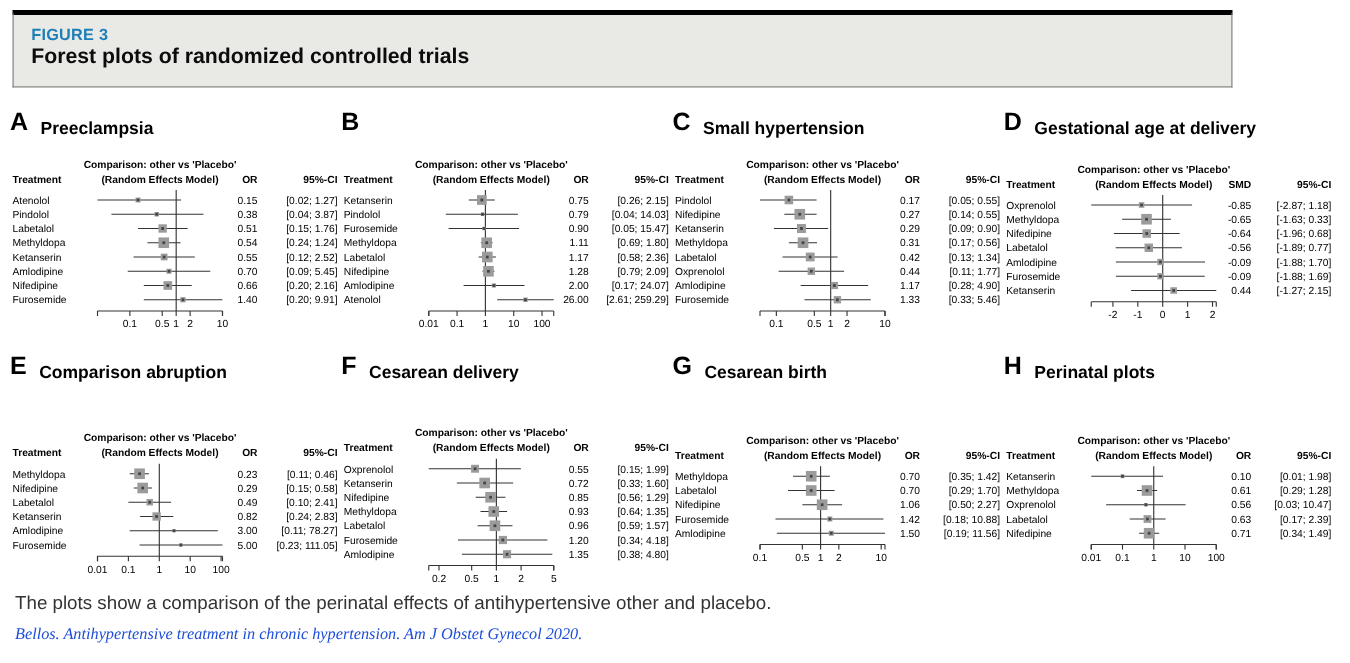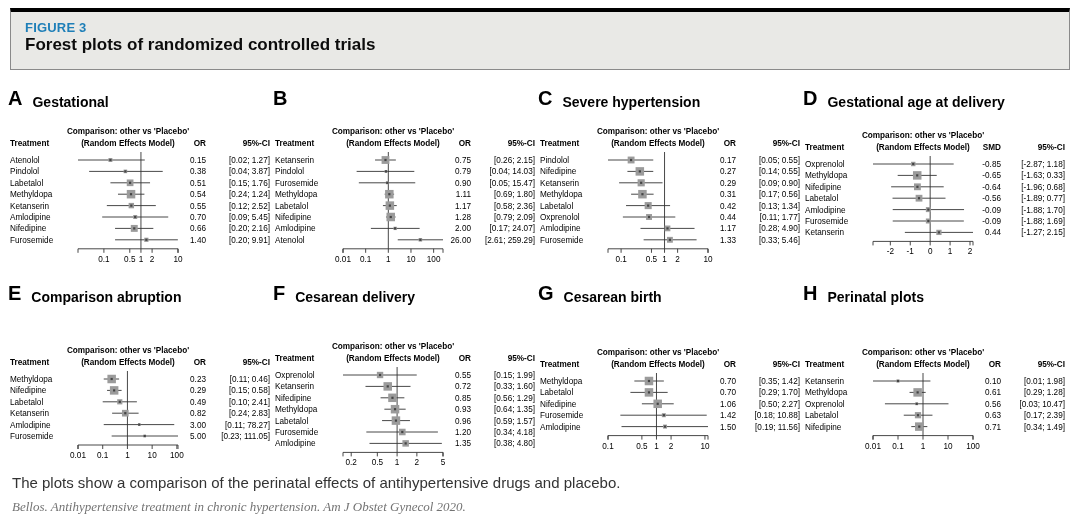--- a/index.html
+++ b/index.html
@@ -2,52 +2,52 @@
 <html><head>
 <meta charset="utf-8">
 <style>
   html,body{margin:0;padding:0;}
   body{
     width:1080px;height:530px;position:relative;background:#ffffff;
     font-family:"Liberation Sans","DejaVu Sans",sans-serif;color:#000;
     overflow:hidden;
   }
   .fig-header{
-    position:absolute;left:10px;top:8px;width:1060px;height:62px;
+    position:absolute;left:10px;top:8px;width:976px;height:62px;
     background:#e9e9e6;border:1px solid #8a8a8a;border-top:4px solid #000;
     box-sizing:border-box;padding:8px 0 0 14px;
   }
   .fig-label{font-size:13px;font-weight:bold;letter-spacing:0.2px;}
   .fig-title{font-size:17px;font-weight:bold;color:#0c0c0c;margin-top:0;}
   .panels{position:absolute;left:0;top:88px;width:1080px;height:384px;}
   .panel{position:absolute;width:264px;}
   .phead{display:flex;align-items:flex-start;height:34px;}
   .pletter{font-size:20px;font-weight:bold;line-height:1;}
   .ptitle{font-size:14px;font-weight:bold;margin-left:10px;margin-top:7px;line-height:1.1;}
   .panel svg{display:block;margin-top:2px;}
   .caption{position:absolute;left:12px;top:474px;font-size:15px;color:#333;}
   .citation{
     position:absolute;left:12px;top:499px;
     font-family:"Liberation Serif","DejaVu Serif",serif;
-    font-style:italic;font-size:13px;color:#737373;
+    font-style:italic;font-size:13px;color:#1d4ed8;
   }
 </style>
 </head>
 <body>
 
 <div class="fig-header">
   <div class="fig-label" style="color: rgb(30, 127, 184);">FIGURE 3</div>
   <div class="fig-title">Forest plots of randomized controlled trials</div>
 </div>
 
 <div id="panels" class="panels">
     <div class="panel" style="left: 8px; top: 0px;">
       <div class="phead">
         <span class="pletter">A</span>
-        <span class="ptitle">Gestational</span>
+        <span class="ptitle">Preeclampsia</span>
       </div>
       <svg width="264" height="158" viewBox="0 0 264 158">
         <text x="120" y="10" font-size="8.2" text-anchor="middle" fill="#000" font-family="&quot;Liberation Sans&quot;,&quot;DejaVu Sans&quot;,sans-serif" font-weight="bold">Comparison: other vs 'Placebo'</text>
         <text x="2" y="22" font-size="8.2" text-anchor="start" fill="#000" font-family="&quot;Liberation Sans&quot;,&quot;DejaVu Sans&quot;,sans-serif" font-weight="bold">Treatment</text>
         <text x="120" y="22" font-size="8.2" text-anchor="middle" fill="#000" font-family="&quot;Liberation Sans&quot;,&quot;DejaVu Sans&quot;,sans-serif" font-weight="bold">(Random Effects Model)</text>
         <text x="198" y="22" font-size="8.2" text-anchor="end" fill="#000" font-family="&quot;Liberation Sans&quot;,&quot;DejaVu Sans&quot;,sans-serif" font-weight="bold">OR</text>
         <text x="262" y="22" font-size="8.2" text-anchor="end" fill="#000" font-family="&quot;Liberation Sans&quot;,&quot;DejaVu Sans&quot;,sans-serif" font-weight="bold">95%-CI</text>
         <line x1="132.94882868674145" x2="132.94882868674145" y1="28" y2="124.8" stroke="#333333" stroke-width="0.9"></line>
         <text x="2" y="39" font-size="8.2" text-anchor="start" fill="#000" font-family="&quot;Liberation Sans&quot;,&quot;DejaVu Sans&quot;,sans-serif">Atenolol</text>
         <line x1="70" x2="136.7948781348343" y1="36" y2="36" stroke="#333333" stroke-width="0.9"></line>
@@ -182,21 +182,21 @@
         <text x="115.31257530954534" y="137.8" font-size="8.2" text-anchor="middle" fill="#000" font-family="&quot;Liberation Sans&quot;,&quot;DejaVu Sans&quot;,sans-serif">1</text>
         <line x1="137.96886296431802" x2="137.96886296431802" y1="124.8" y2="128.8" stroke="#333333" stroke-width="0.9"></line>
         <text x="137.96886296431802" y="137.8" font-size="8.2" text-anchor="middle" fill="#000" font-family="&quot;Liberation Sans&quot;,&quot;DejaVu Sans&quot;,sans-serif">10</text>
         <line x1="160.62515061909068" x2="160.62515061909068" y1="124.8" y2="128.8" stroke="#333333" stroke-width="0.9"></line>
         <text x="160.62515061909068" y="137.8" font-size="8.2" text-anchor="middle" fill="#000" font-family="&quot;Liberation Sans&quot;,&quot;DejaVu Sans&quot;,sans-serif">100</text>
       </svg>
     </div>
     <div class="panel" style="left: 538px; top: 0px;">
       <div class="phead">
         <span class="pletter">C</span>
-        <span class="ptitle">Severe hypertension</span>
+        <span class="ptitle">Small hypertension</span>
       </div>
       <svg width="264" height="158" viewBox="0 0 264 158">
         <text x="120" y="10" font-size="8.2" text-anchor="middle" fill="#000" font-family="&quot;Liberation Sans&quot;,&quot;DejaVu Sans&quot;,sans-serif" font-weight="bold">Comparison: other vs 'Placebo'</text>
         <text x="2" y="22" font-size="8.2" text-anchor="start" fill="#000" font-family="&quot;Liberation Sans&quot;,&quot;DejaVu Sans&quot;,sans-serif" font-weight="bold">Treatment</text>
         <text x="120" y="22" font-size="8.2" text-anchor="middle" fill="#000" font-family="&quot;Liberation Sans&quot;,&quot;DejaVu Sans&quot;,sans-serif" font-weight="bold">(Random Effects Model)</text>
         <text x="198" y="22" font-size="8.2" text-anchor="end" fill="#000" font-family="&quot;Liberation Sans&quot;,&quot;DejaVu Sans&quot;,sans-serif" font-weight="bold">OR</text>
         <text x="262" y="22" font-size="8.2" text-anchor="end" fill="#000" font-family="&quot;Liberation Sans&quot;,&quot;DejaVu Sans&quot;,sans-serif" font-weight="bold">95%-CI</text>
         <line x1="126.54120103239063" x2="126.54120103239063" y1="28" y2="124.8" stroke="#333333" stroke-width="0.9"></line>
         <text x="2" y="39" font-size="8.2" text-anchor="start" fill="#000" font-family="&quot;Liberation Sans&quot;,&quot;DejaVu Sans&quot;,sans-serif">Pindolol</text>
         <line x1="70" x2="115.25767535063021" y1="36" y2="36" stroke="#333333" stroke-width="0.9"></line>
@@ -571,14 +571,14 @@
         <line x1="119.99999999999999" x2="119.99999999999999" y1="116.6" y2="120.6" stroke="#333333" stroke-width="0.9"></line>
         <text x="119.99999999999999" y="129.6" font-size="8.2" text-anchor="middle" fill="#000" font-family="&quot;Liberation Sans&quot;,&quot;DejaVu Sans&quot;,sans-serif">1</text>
         <line x1="145" x2="145" y1="116.6" y2="120.6" stroke="#333333" stroke-width="0.9"></line>
         <text x="145" y="129.6" font-size="8.2" text-anchor="middle" fill="#000" font-family="&quot;Liberation Sans&quot;,&quot;DejaVu Sans&quot;,sans-serif">10</text>
         <line x1="170" x2="170" y1="116.6" y2="120.6" stroke="#333333" stroke-width="0.9"></line>
         <text x="170" y="129.6" font-size="8.2" text-anchor="middle" fill="#000" font-family="&quot;Liberation Sans&quot;,&quot;DejaVu Sans&quot;,sans-serif">100</text>
       </svg>
     </div>
   </div>
 
-<div class="caption">The plots show a comparison of the perinatal effects of antihypertensive drugs and placebo.</div>
+<div class="caption">The plots show a comparison of the perinatal effects of antihypertensive other and placebo.</div>
 <div class="citation">Bellos. Antihypertensive treatment in chronic hypertension. Am J Obstet Gynecol 2020.</div>
 
 </body></html>

